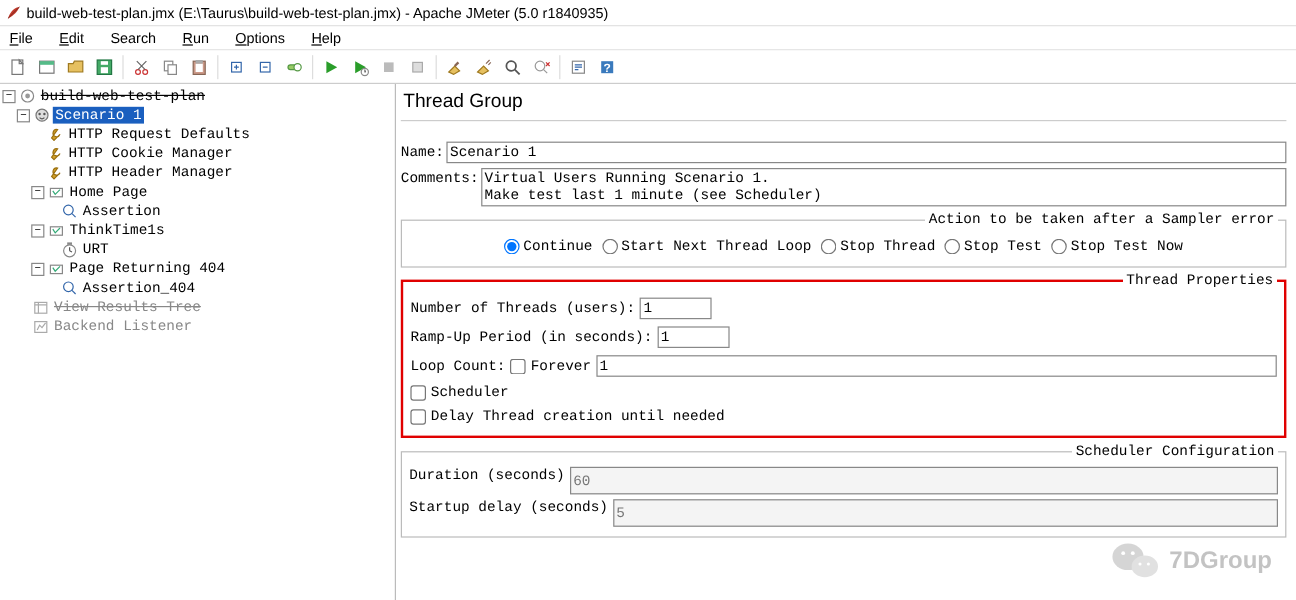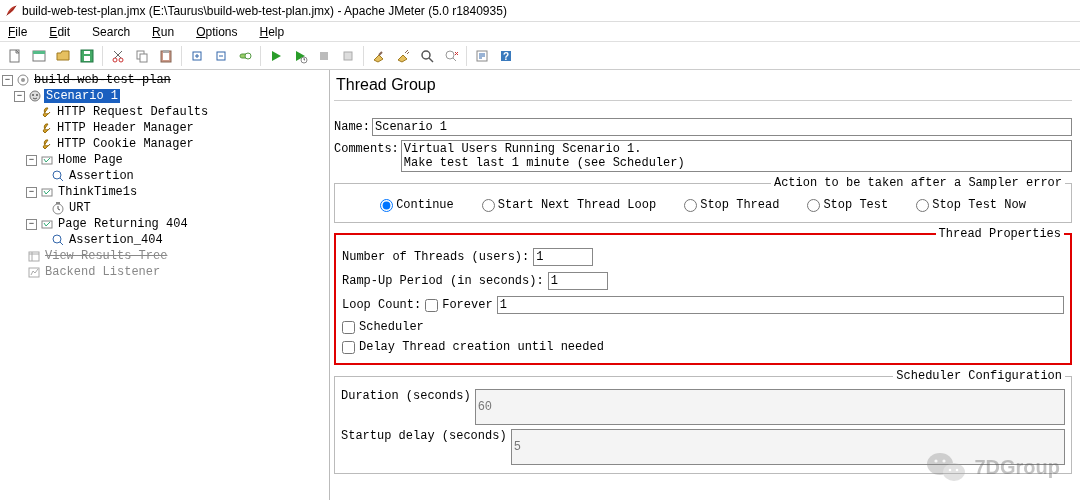--- a/index.html
+++ b/index.html
@@ -25,27 +25,27 @@
 .node.gray .label { color: #888; }
 .rpanel { flex: 1; background: #fff; padding: 4px 8px 4px 4px; display: flex; flex-direction: column; gap: 2px; overflow: auto; font-family: "Courier New", monospace; font-size: 12px; }
 .rpanel h2 { font-family: Tahoma, sans-serif; font-weight: normal; font-size: 16px; border-bottom: 1px solid #ccc; padding: 2px 0 6px 2px; margin-bottom: 14px; }
 .formrow { display: flex; align-items: flex-start; gap: 2px; padding: 1px 0; }
 .formrow label { padding-top: 2px; }
 .formrow input[type=text] { flex: 1; border: 1px solid #888; font-family: inherit; font-size: 12px; padding: 1px 2px; height: 18px; }
 .formrow textarea { flex: 1; border: 1px solid #888; font-family: inherit; font-size: 12px; padding: 1px 2px; height: 32px; resize: none; }
 fieldset { border: 1px solid #bbb; padding: 4px 6px 6px; margin: 1px 0; }
 fieldset legend { padding: 0 3px; font-family: Liberation Mono, monospace; text-align: right; }
 fieldset.hl { border: 2px solid #e00000; }
-.radios { display: flex; align-items: center; justify-content: center; gap: 28px; padding: 4px 0; }
+.radios { display: flex; align-items: center; justify-content: center; gap: 8px; padding: 4px 0; }
 .radio-opt { display: inline-flex; align-items: center; gap: 3px; }
 .tp-row { display: flex; align-items: center; gap: 4px; padding: 3px 0; }
 .tp-row input[type=text] { width: 60px; border: 1px solid #888; font-family: inherit; font-size: 12px; padding: 1px 2px; height: 18px; }
 .tp-row.loop input[type=text] { flex: 1; }
 .schedrow { display: flex; align-items: flex-start; gap: 4px; padding: 2px 0; }
-.schedrow input[type=text] { flex: 1; border: 1px solid #888; font-family: inherit; font-size: 12px; padding: 1px 2px; height: 36px; background: #f4f4f4; color: #777; }
+.schedrow input[type=text] { flex: 1; border: 1px solid #888; font-family: inherit; font-size: 12px; padding: 1px 2px; height: 23px; background: #f4f4f4; color: #777; }
 .watermark { position: absolute; right: 20px; bottom: 16px; opacity: 0.35; display: flex; align-items: center; gap: 8px; font-family: Arial, sans-serif; font-size: 20px; color: #555; font-weight: bold; }
 .wm-bubble { width: 40px; height: 34px; position: relative; }
 </style>
 </head>
 <body>
 
 <div class="titlebar">
   <span class="feather">
     <svg viewBox="0 0 16 16">
         <path d="M3 13 C5 6 10 2 14 2 C12 6 9 10 3 13 Z" fill="#c0392b"></path>
@@ -228,30 +228,30 @@
         </span>
       <span class="label">HTTP Request Defaults</span>
     </div>
     <div class="node">
       <span class="spacer" style="width:36px"></span>
       <span class="ic">
           <svg width="14" height="14">
             <path d="M9 3 A3 3 0 1 0 11 7 L6 12 L4 10 Z" fill="#d4a028" stroke="#9a7010"></path>
           </svg>
         </span>
+      <span class="label">HTTP Cookie Manager</span>
+    </div>
+    <div class="node">
+      <span class="spacer" style="width:36px"></span>
+      <span class="ic">
+          <svg width="14" height="14">
+            <path d="M9 3 A3 3 0 1 0 11 7 L6 12 L4 10 Z" fill="#d4a028" stroke="#9a7010"></path>
+          </svg>
+        </span>
       <span class="label">HTTP Header Manager</span>
-    </div>
-    <div class="node">
-      <span class="spacer" style="width:36px"></span>
-      <span class="ic">
-          <svg width="14" height="14">
-            <path d="M9 3 A3 3 0 1 0 11 7 L6 12 L4 10 Z" fill="#d4a028" stroke="#9a7010"></path>
-          </svg>
-        </span>
-      <span class="label">HTTP Cookie Manager</span>
     </div>
     <div class="node">
       <span class="spacer" style="width:24px"></span>
       <span class="toggle">−</span>
       <span class="ic">
           <svg width="14" height="14">
             <rect x="2" y="4" width="10" height="7" fill="#fff" stroke="#888"></rect>
             <path d="M4 6 L6 9 L10 5" stroke="#3a7" fill="none"></path>
           </svg>
         </span>

